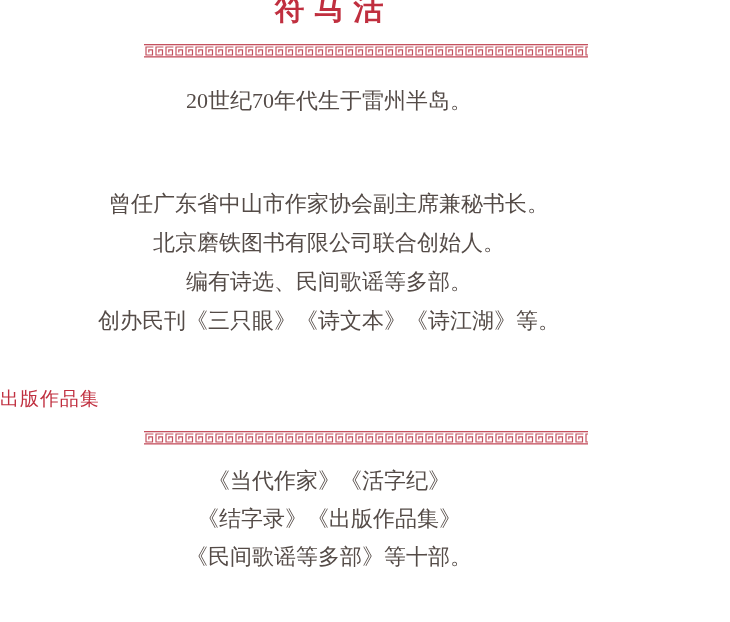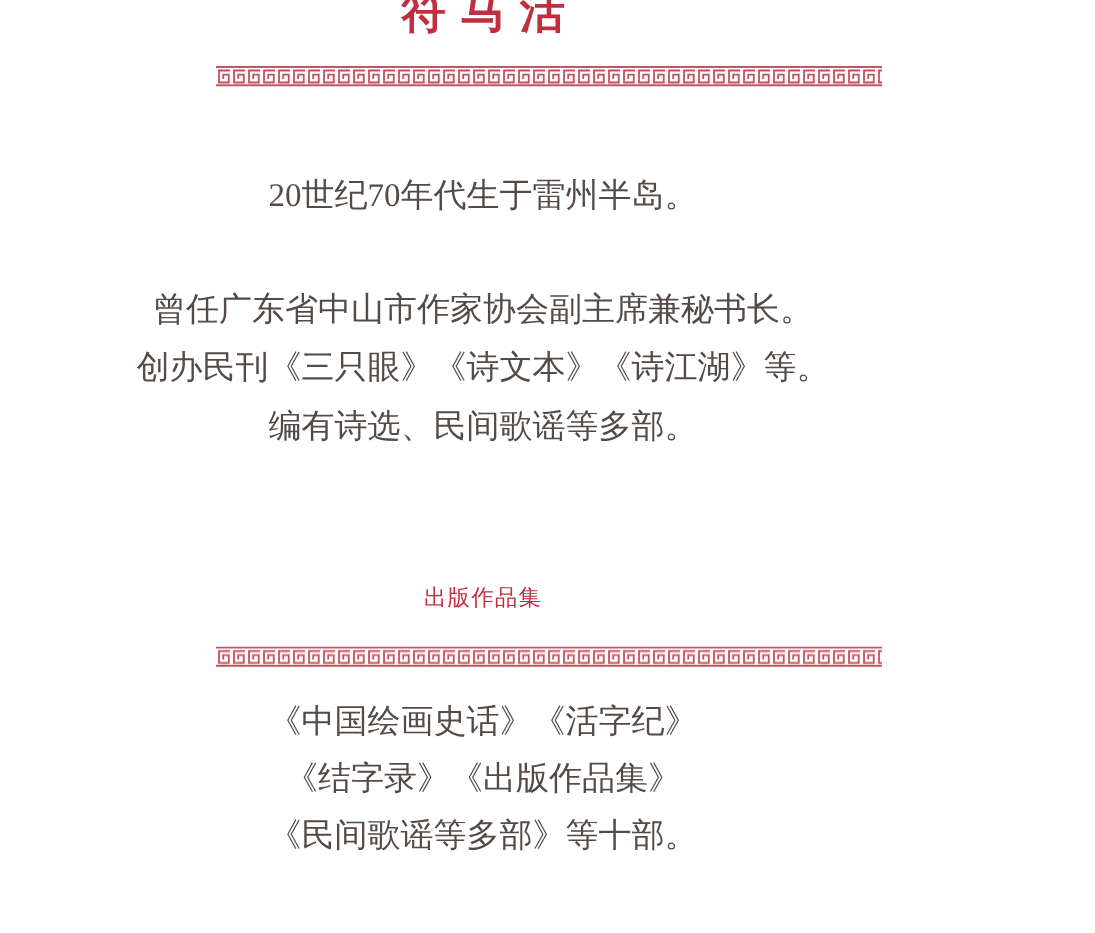--- a/index.html
+++ b/index.html
@@ -8,49 +8,50 @@
     --ink:#544b47;
     --bg:#ffffff;
   }
   html,body{margin:0;padding:0;background:#fff;}
   .page{
     position:relative;
     width:644px;height:622px;
     background:var(--bg);
     overflow:hidden;
     font-family:"Liberation Serif","DejaVu Serif",serif;
+    padding-left:14px;
   }
   .title{
     position:absolute;top:-10px;left:0;width:100%;
     margin:0;text-align:center;
     font-size:30px;line-height:38px;font-weight:600;
     letter-spacing:0.32em;text-indent:0.32em;
     color:var(--accent);
   }
   .ornament{
     position:absolute;left:144px;width:444px;height:14px;
   }
   .ornament-top{top:44px;}
   .ornament-bottom{top:431px;}
   .para{
     position:absolute;left:0;width:100%;
     text-align:center;color:var(--ink);
     font-size:22px;
   }
   .para p{margin:0;}
   .bio-1{top:82px;}
-  .bio-1 p{line-height:37px;margin-top:29px;}
+  .bio-1 p{line-height:37px;}
   .bio-2{top:186px;}
-  .bio-2 p{line-height:39px;}
+  .bio-2 p{line-height:39px;font-family:Liberation Mono, monospace;}
   .works-list{top:462px;}
   .works-list p{line-height:38px;}
   .subtitle{
     position:absolute;top:384px;left:0;width:100%;
-    margin:0;text-align:center;
-    font-size:15px;line-height:30px;font-weight:normal;
+    margin:0;
+    font-size:19px;line-height:30px;font-weight:normal;
     letter-spacing:0.05em;
     color:var(--accent);
   }
 </style>
 </head>
 <body>
 
 <div class="page">
 
   <h1 class="title">符马活</h1>
@@ -67,38 +68,39 @@
       <rect x="0" y="12.2" width="444" height="1.3" fill="#c4505e"></rect>
     </svg>
   </div>
 
   <div class="para bio-1">
     <p>20世纪70年代生于雷州半岛。</p>
   </div>
 
   <div class="para bio-2">
     <p>曾任广东省中山市作家协会副主席兼秘书长。</p>
+    <p>北京磨铁图书有限公司联合创始人。</p>
+    <p>编有诗选、民间歌谣等多部。</p>
     <p>创办民刊《三只眼》《诗文本》《诗江湖》等。</p>
-    <p>编有诗选、民间歌谣等多部。</p>
   </div>
 
   <h2 class="subtitle">出版作品集</h2>
 
   <div class="ornament ornament-bottom">
     <svg width="444" height="14" viewBox="0 0 444 14" xmlns="http://www.w3.org/2000/svg">
       <defs>
         <pattern id="key2" patternUnits="userSpaceOnUse" width="10" height="14">
           <path d="M9.4 3 H2 V11 H8.5 V5.8 H4.8 V8.6" fill="none" stroke="#c4505e" stroke-width="1.2"></path>
         </pattern>
       </defs>
       <rect x="0" y="0" width="444" height="1.3" fill="#c4505e"></rect>
       <rect x="0" y="2" width="444" height="10" fill="url(#key2)"></rect>
       <rect x="0" y="12.2" width="444" height="1.3" fill="#c4505e"></rect>
     </svg>
   </div>
 
   <div class="para works-list">
-    <p>《中国绘画史话》《活字纪》</p>
+    <p>《当代作家》《活字纪》</p>
     <p>《结字录》《出版作品集》</p>
     <p>《民间歌谣等多部》等十部。</p>
   </div>
 
 </div>
 
 </body></html>

